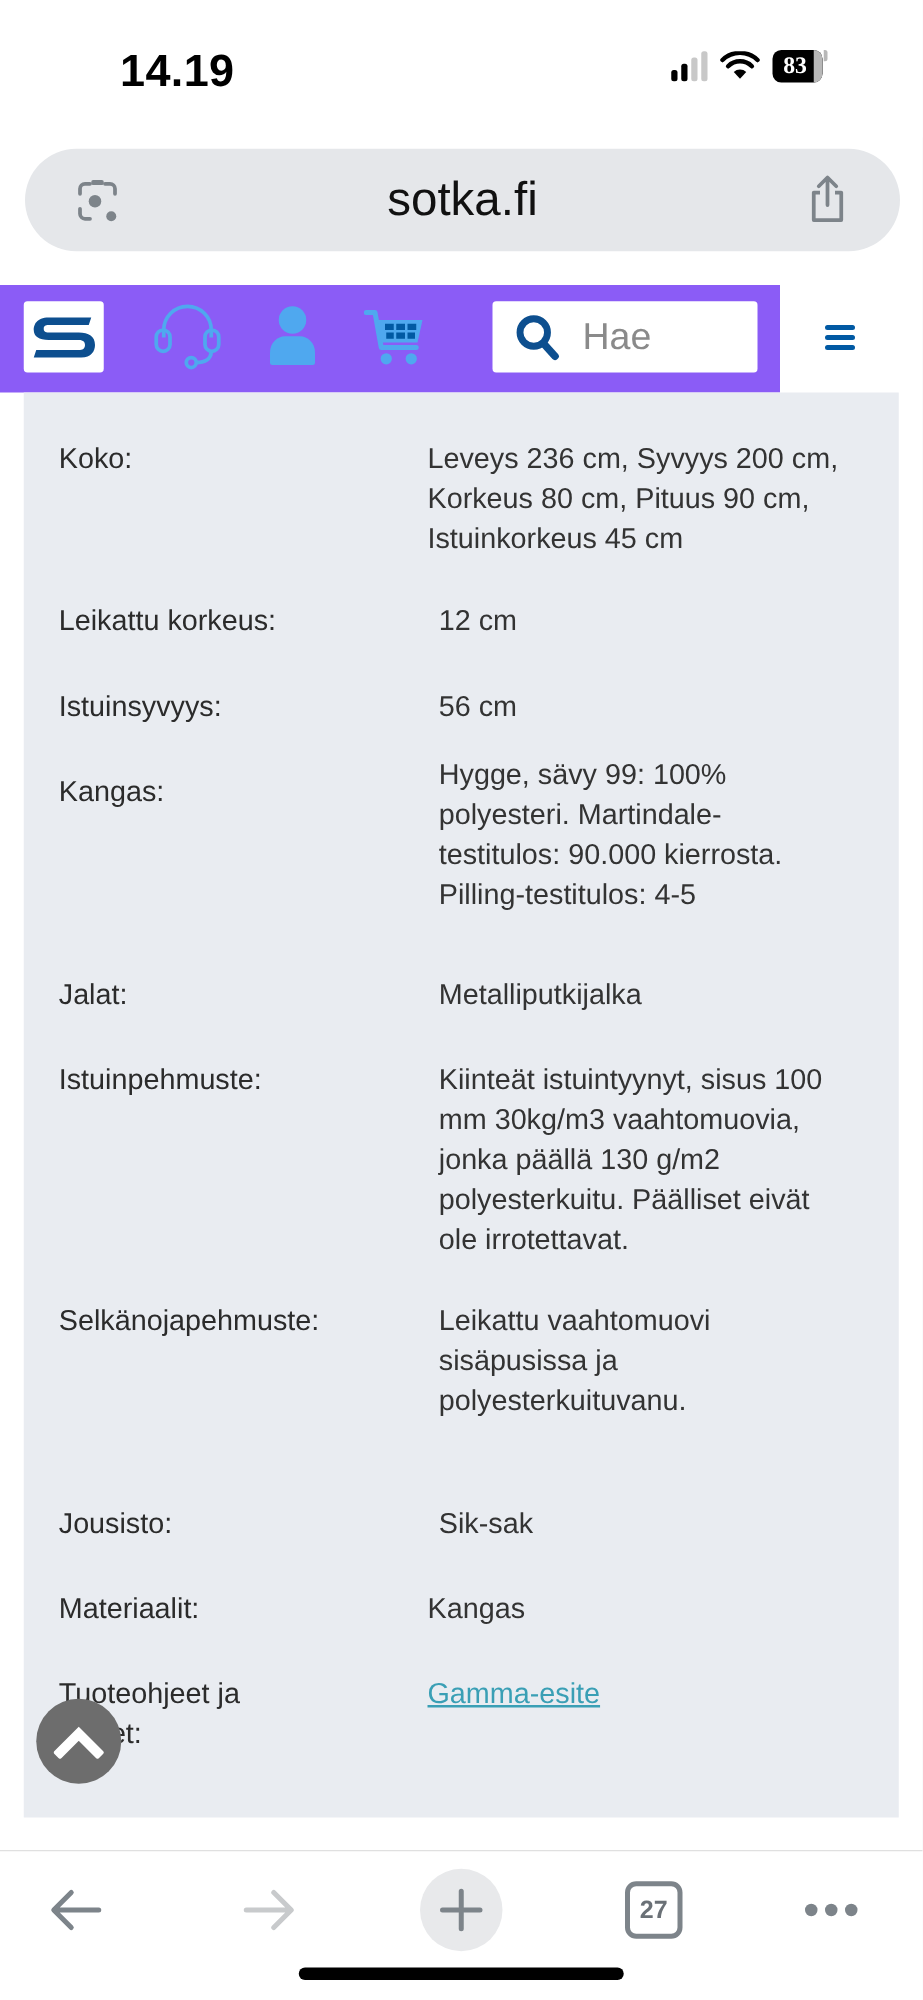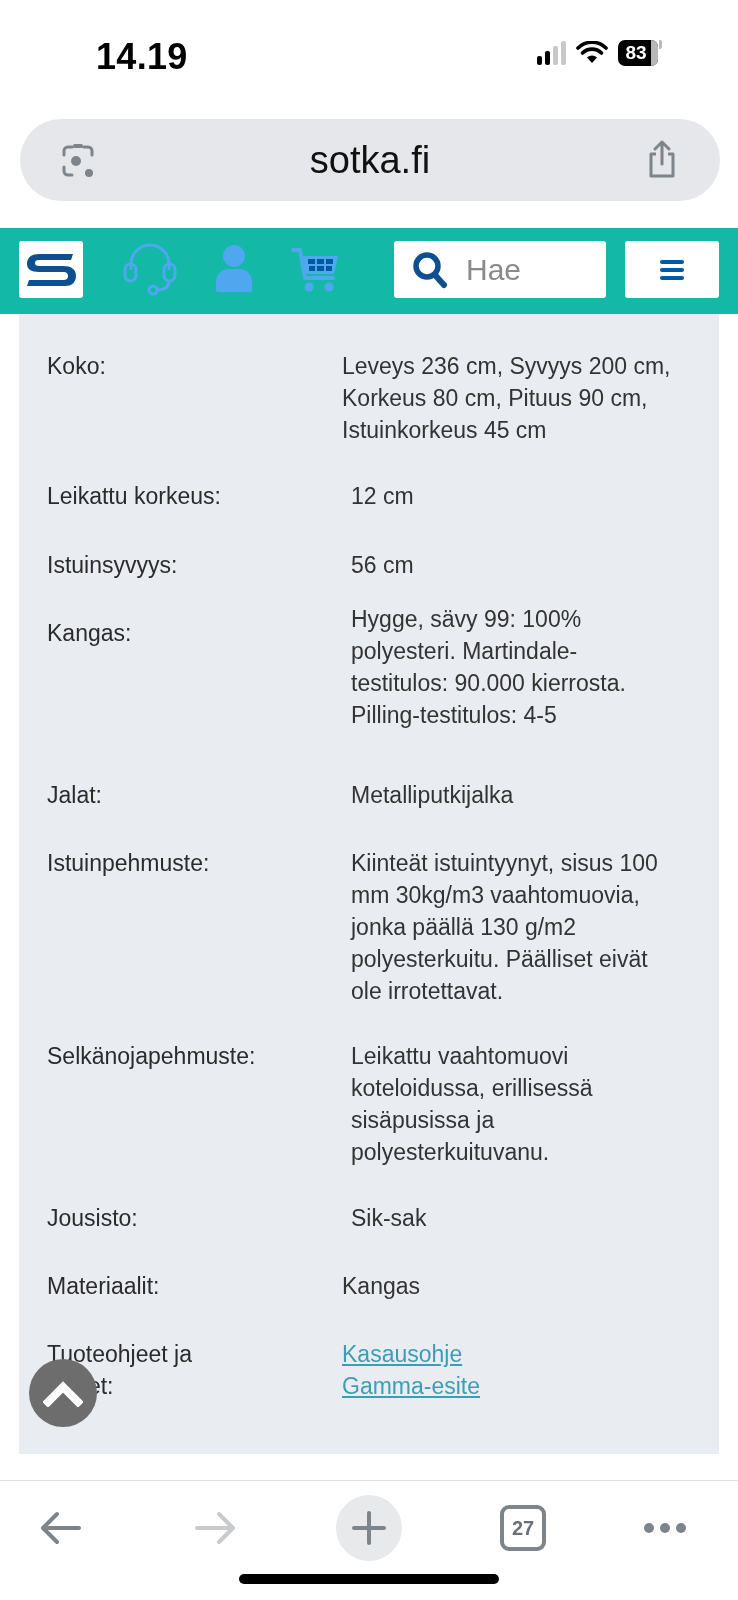--- a/index.html
+++ b/index.html
@@ -5,34 +5,34 @@
     * { box-sizing: border-box; margin: 0; padding: 0; }
     html, body { width: 738px; height: 1600px; overflow: hidden; background: #ffffff; font-family: "Liberation Sans", sans-serif; }
 
     
     .status-bar { position: absolute; top: 0; left: 0; width: 738px; height: 110px; background: #fff; }
     .status-time { position: absolute; left: 96px; top: 36px; font-size: 36px; font-weight: 700; color: #000; letter-spacing: 0.3px; }
     .status-icons { position: absolute; right: 76px; top: 40px; display: flex; align-items: center; gap: 10px; }
     .signal { display: flex; align-items: flex-end; gap: 3px; height: 24px; }
     .signal span { width: 5px; border-radius: 2px; background: #000; }
     .signal span.dim { background: #c8c8c8; }
-    .battery { display: flex; align-items: flex-start; }
+    .battery { display: flex; align-items: flex-start; font-family: Liberation Serif, serif; }
     .battery-body { width: 40px; height: 26px; border-radius: 7px; background: #000; color: #fff; font-size: 19px; font-weight: 700; display: flex; align-items: center; justify-content: center; position: relative; overflow: hidden; }
     .battery-body::after { content: ""; position: absolute; right: 0; top: 0; width: 7px; height: 100%; background: #b8b8b8; }
     .battery-body span { position: relative; z-index: 1; margin-right: 4px; }
     .battery-cap { width: 3px; height: 9px; background: #b8b8b8; border-radius: 0 2px 2px 0; margin-left: 1px; }
 
     
     .url-bar { position: absolute; left: 20px; top: 119px; width: 700px; height: 82px; background: #e5e7ea; border-radius: 41px; display: flex; align-items: center; justify-content: center; }
     .url-text { font-size: 38px; color: #111; }
     .url-left-icon { position: absolute; left: 40px; top: 24px; width: 36px; height: 36px; }
     .url-right-icon { position: absolute; right: 40px; top: 20px; width: 36px; height: 40px; }
 
     
-    .site-header { position: absolute; left: 0; top: 228px; width: 738px; height: 86px; background: #14b8a6; }
+    .site-header { position: absolute; left: 0; top: 228px; width: 624px; height: 86px; background: #8b5cf6; }
     .logo { position: absolute; left: 19px; top: 13px; width: 64px; height: 57px; background: #fff; border-radius: 3px; display: flex; align-items: center; justify-content: center; }
     .hdr-icon { position: absolute; top: 14px; height: 54px; display: flex; align-items: center; justify-content: center; }
     .search-box { position: absolute; left: 394px; top: 13px; width: 212px; height: 57px; background: #fff; border-radius: 3px; display: flex; align-items: center; padding-left: 18px; }
     .search-box input { border: none; outline: none; font-size: 30px; color: #888; background: transparent; width: 120px; margin-left: 18px; font-family: "Liberation Sans", sans-serif; }
     .search-box input::placeholder { color: #8a8a8a; }
     .menu-btn { position: absolute; left: 625px; top: 13px; width: 94px; height: 57px; background: #fff; border-radius: 3px; display: flex; align-items: center; justify-content: center; flex-direction: column; gap: 4px; }
     .menu-btn span { width: 24px; height: 4px; background: #0159a3; border-radius: 2px; }
 
     
     .content { position: absolute; left: 19px; top: 314px; width: 700px; height: 1140px; background: #e9ecf1; overflow: hidden; }
@@ -183,21 +183,20 @@
       <div>jonka päällä 130 g/m2</div>
       <div>polyesterkuitu. Päälliset eivät</div>
       <div>ole irrotettavat.</div>
     </div>
   </div>
 
   <div>
     <div class="spec-label" style="top:726px">Selkänojapehmuste:</div>
     <div class="spec-value" style="left:300px;top:726px">
       <div>Leikattu vaahtomuovi</div>
-      <div>koteloidussa, erillisessä</div>
       <div>sisäpusissa ja</div>
       <div>polyesterkuituvanu.</div>
     </div>
   </div>
 
   <div>
     <div class="spec-label" style="top:888px">Jousisto:</div>
     <div class="spec-value" style="left:300px;top:888px">Sik-sak</div>
   </div>
 
@@ -205,21 +204,20 @@
     <div class="spec-label" style="top:956px">Materiaalit:</div>
     <div class="spec-value" style="left:291px;top:956px">Kangas</div>
   </div>
 
   <div>
     <div class="spec-label" style="top:1024px">
       <div>Tuoteohjeet ja</div>
       <div>liitteet:</div>
     </div>
     <div class="spec-value" style="left:291px;top:1024px">
-      <a class="spec-link">Kasausohje</a>
       <a class="spec-link">Gamma-esite</a>
     </div>
   </div>
 </div>
 
 <div class="scroll-top">
   <svg width="40" height="28" viewBox="0 0 40 28">
     <path d="M5 23 L20 8 L35 23" stroke="#fff" stroke-width="8" fill="none" stroke-linecap="square"></path>
   </svg>
 </div>

